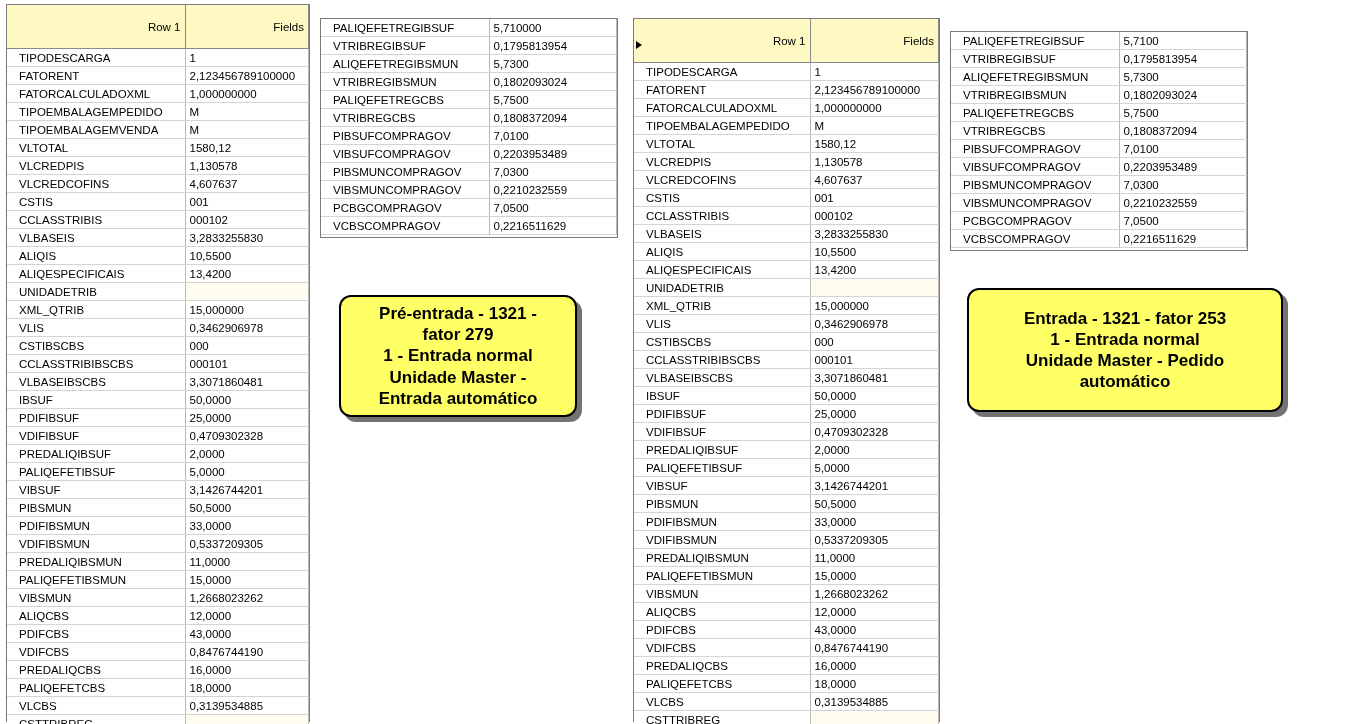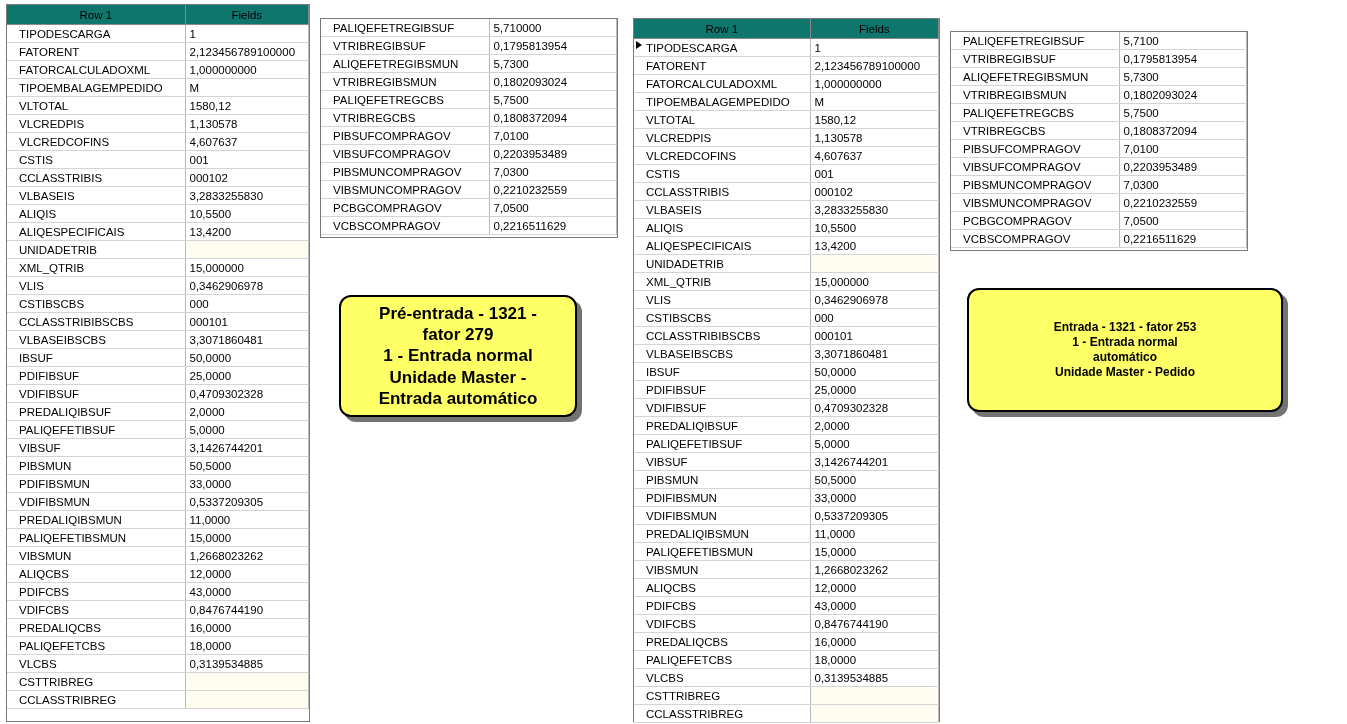--- a/index.html
+++ b/index.html
@@ -17,26 +17,26 @@
     border:1px solid #7a7a7a;
     background:#ffffff;
     box-sizing:border-box;
   }
   table.gridtbl{
     border-collapse:collapse;
     width:100%;
     table-layout:fixed;
   }
   table.gridtbl th{
-    background:#0f766e;
+    background:#fef9c3;
     border-right:1px solid #8a8a8a;
     border-bottom:1px solid #8a8a8a;
     font-weight:normal;
-    text-align:center;
-    padding:2px 4px;
+    text-align:right;
+    padding:14px 4px;
     font-size:11.5px;
     height:15px;
   }
   table.gridtbl td{
     border-right:1px solid #b9b9b9;
     border-bottom:1px solid #d4d4d4;
     padding:1px 4px 1px 12px;
     height:15px;
     font-size:11.5px;
     white-space:nowrap;
@@ -103,20 +103,24 @@
         </tr>
         <tr>
           <td>FATORCALCULADOXML</td>
           <td class="val">1,000000000</td>
         </tr>
         <tr>
           <td>TIPOEMBALAGEMPEDIDO</td>
           <td class="val">M</td>
         </tr>
         <tr>
+          <td>TIPOEMBALAGEMVENDA</td>
+          <td class="val">M</td>
+        </tr>
+        <tr>
           <td>VLTOTAL</td>
           <td class="val">1580,12</td>
         </tr>
         <tr>
           <td>VLCREDPIS</td>
           <td class="val">1,130578</td>
         </tr>
         <tr>
           <td>VLCREDCOFINS</td>
           <td class="val">4,607637</td>
@@ -540,20 +544,20 @@
 <div class="note" style="left:339px;top:295px;width:238px;height:122px;font-size:17px;">
   <div>
     <span>Pré-entrada - 1321 -</span>
     <span>fator 279</span>
     <span>1 - Entrada normal</span>
     <span>Unidade Master -</span>
     <span>Entrada automático</span>
   </div>
 </div>
 
-<div class="note" style="left:967px;top:288px;width:316px;height:124px;font-size:12px;">
+<div class="note" style="left:967px;top:288px;width:316px;height:124px;font-size:17px;">
   <div>
     <span>Entrada - 1321 - fator 253</span>
     <span>1 - Entrada normal</span>
+    <span>Unidade Master - Pedido</span>
     <span>automático</span>
-    <span>Unidade Master - Pedido</span>
   </div>
 </div>
 
 </body></html>

